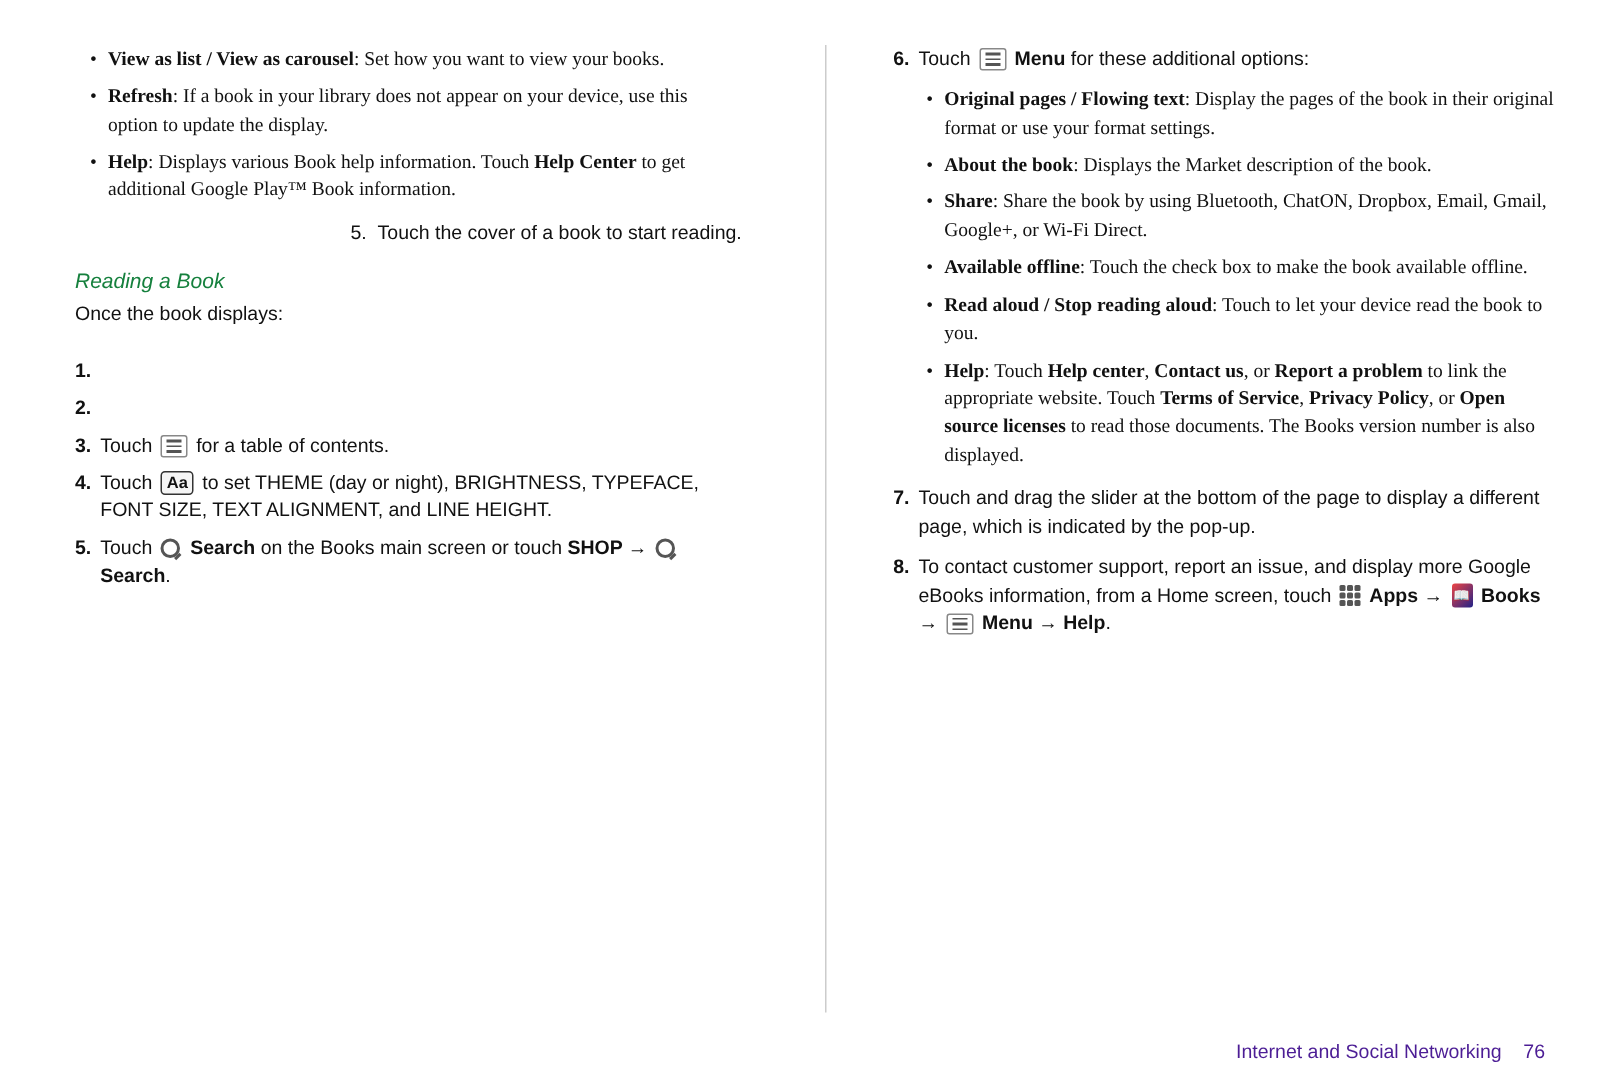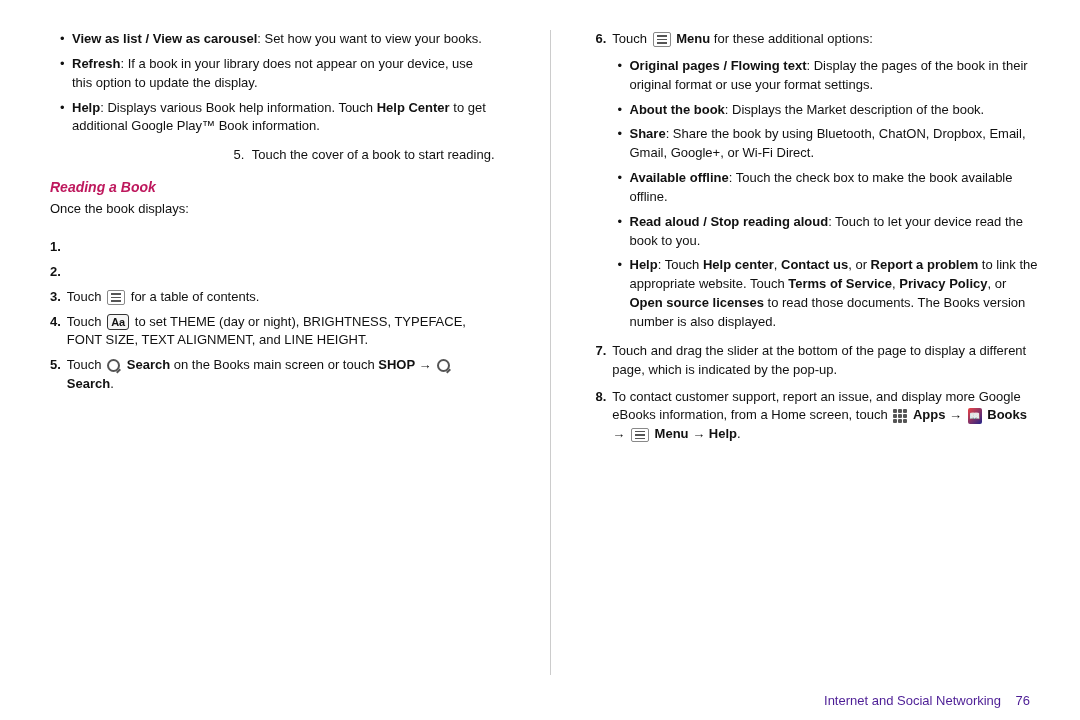--- a/index.html
+++ b/index.html
@@ -24,37 +24,38 @@
       flex: 1;
       padding-right: 20px;
     }
     .right-col {
       flex: 1;
       padding-left: 10px;
     }
     ul.bullet-list {
       list-style: none;
       padding-left: 10px;
+      font-family: Liberation Serif, serif;
     }
     ul.bullet-list li {
       margin-bottom: 6px;
       padding-left: 12px;
       position: relative;
       line-height: 1.45;
     }
     ul.bullet-list li::before {
       content: '•';
       position: absolute;
       left: 0;
     }
     .bold { font-weight: bold; }
     .section-title {
-      font-weight: bold;
+      font-weight: normal;
       font-style: italic;
-      color: #be185d;
+      color: #15803d;
       margin-bottom: 6px;
       font-size: 14px;
     }
     .touch-step {
       margin-bottom: 8px;
       line-height: 1.45;
     }
     .footer {
       text-align: right;
       padding: 8px 50px 12px 0;

